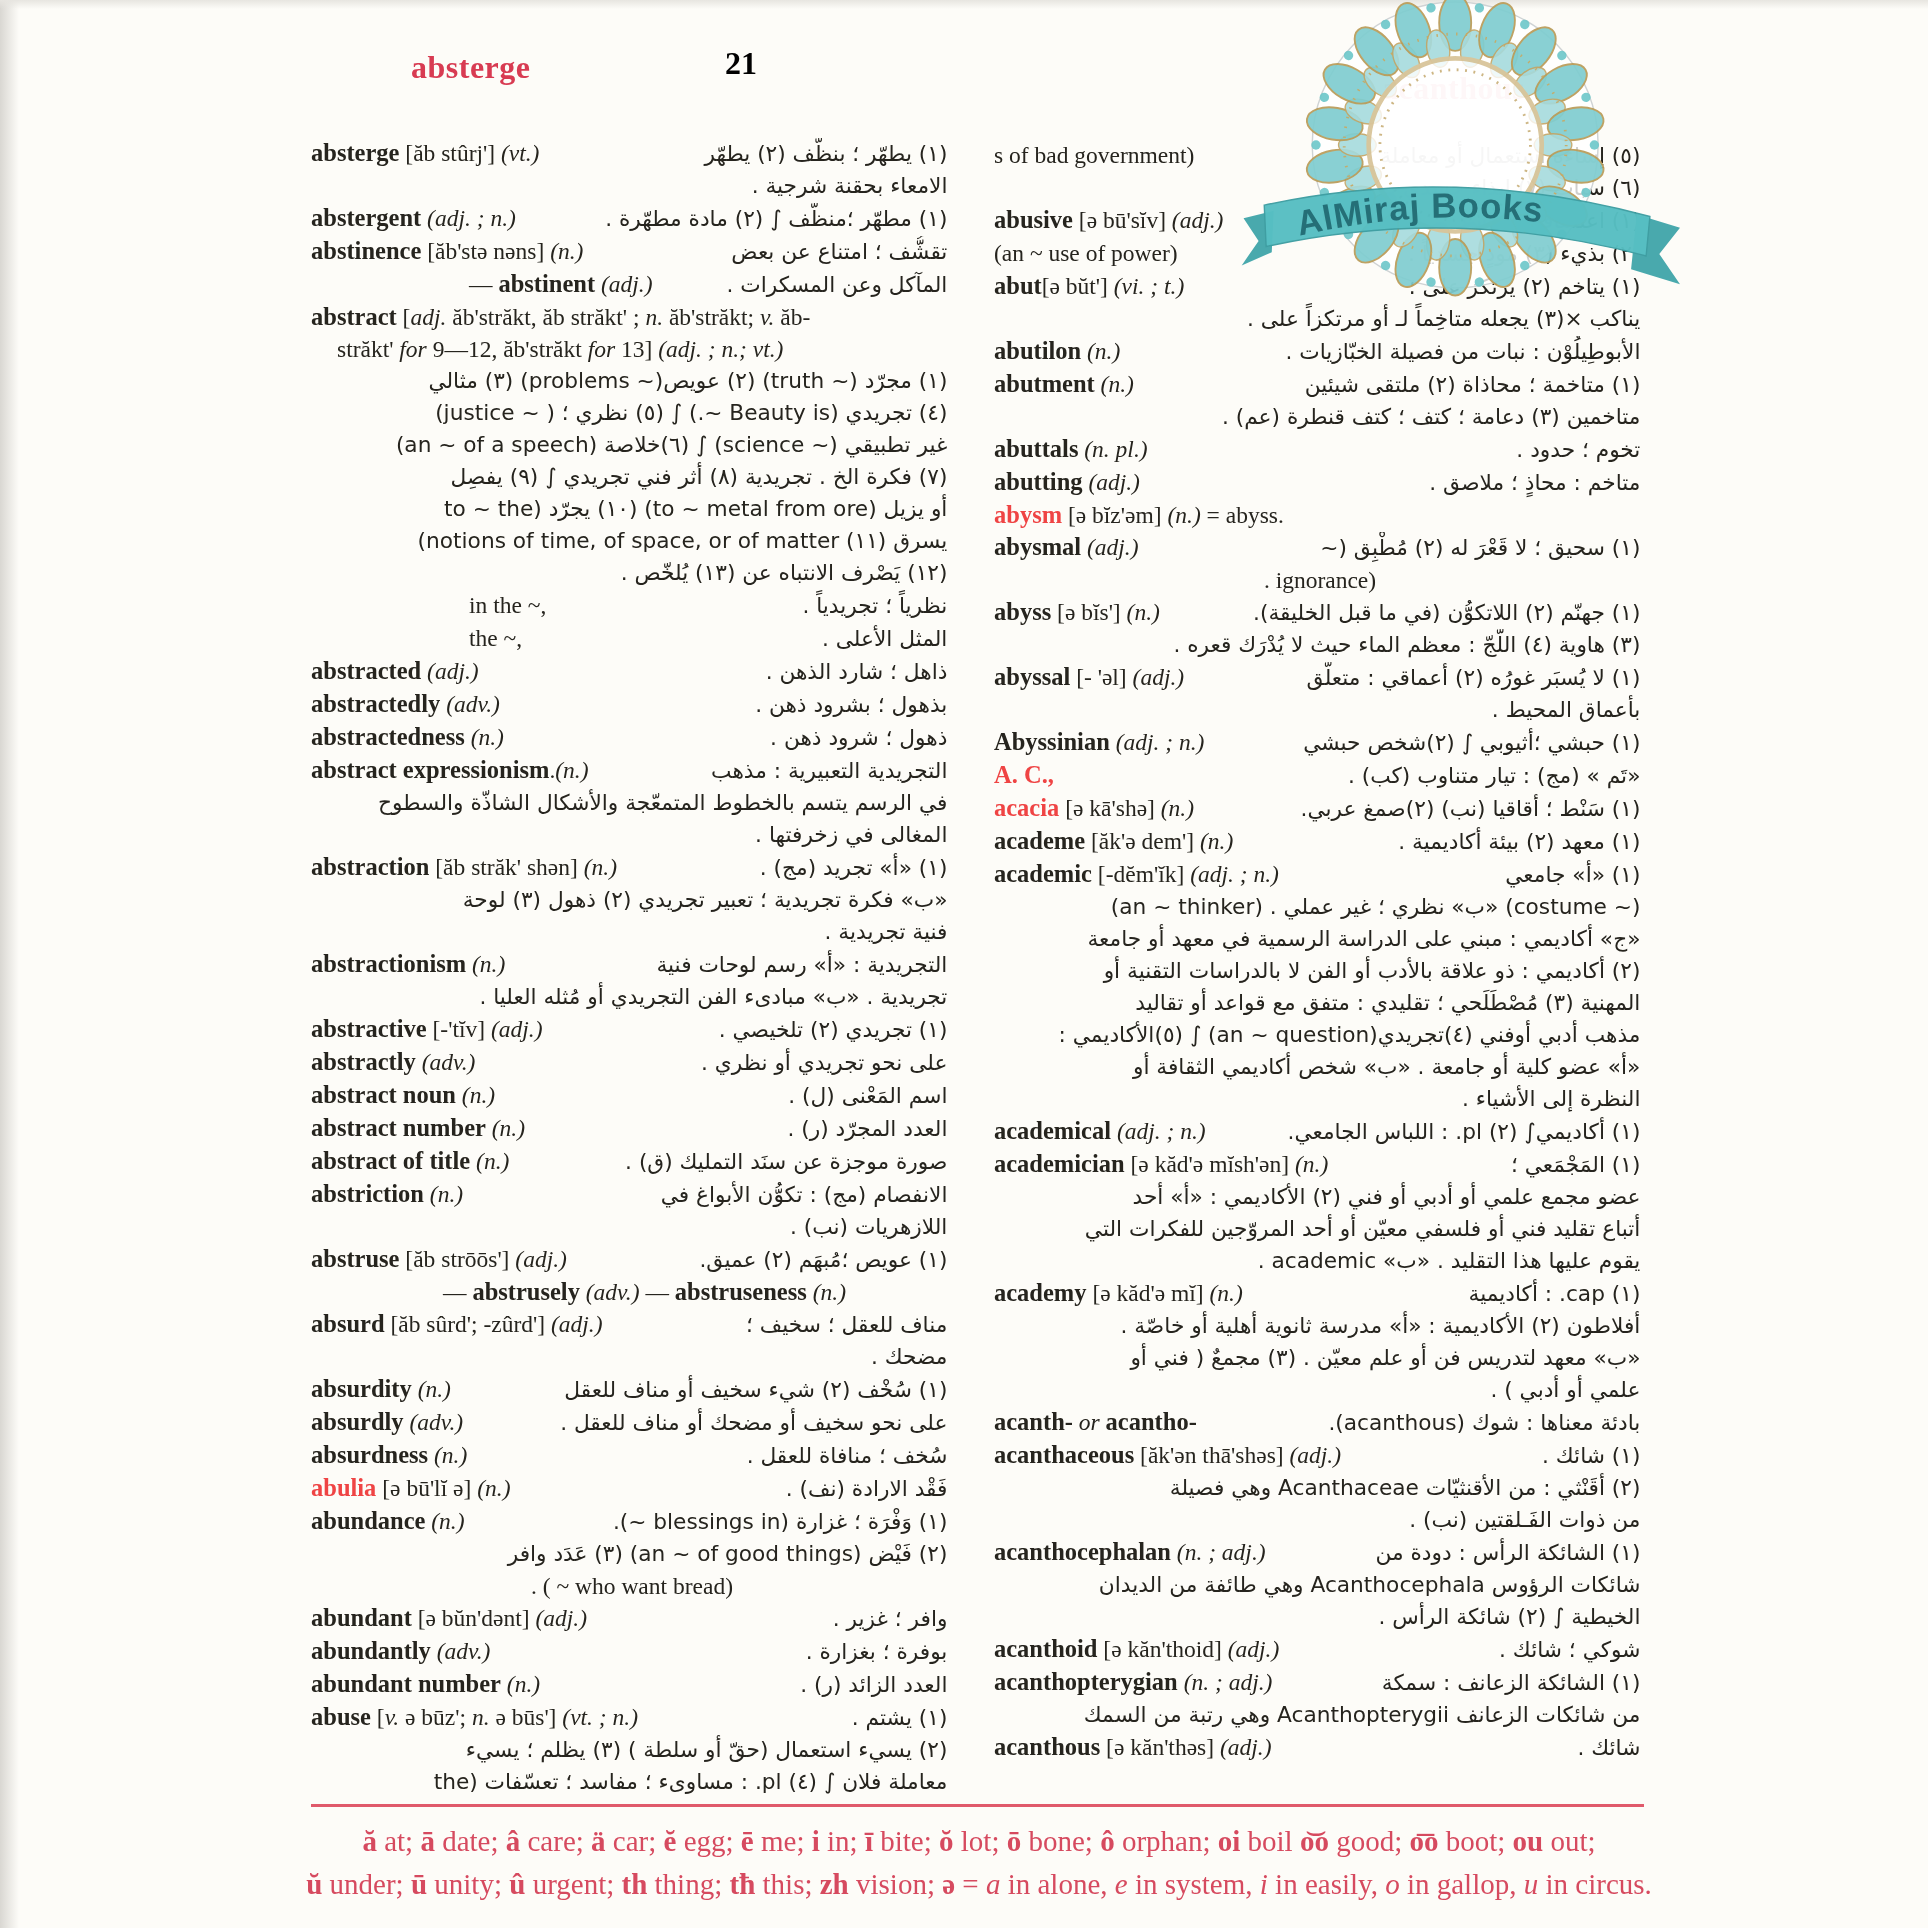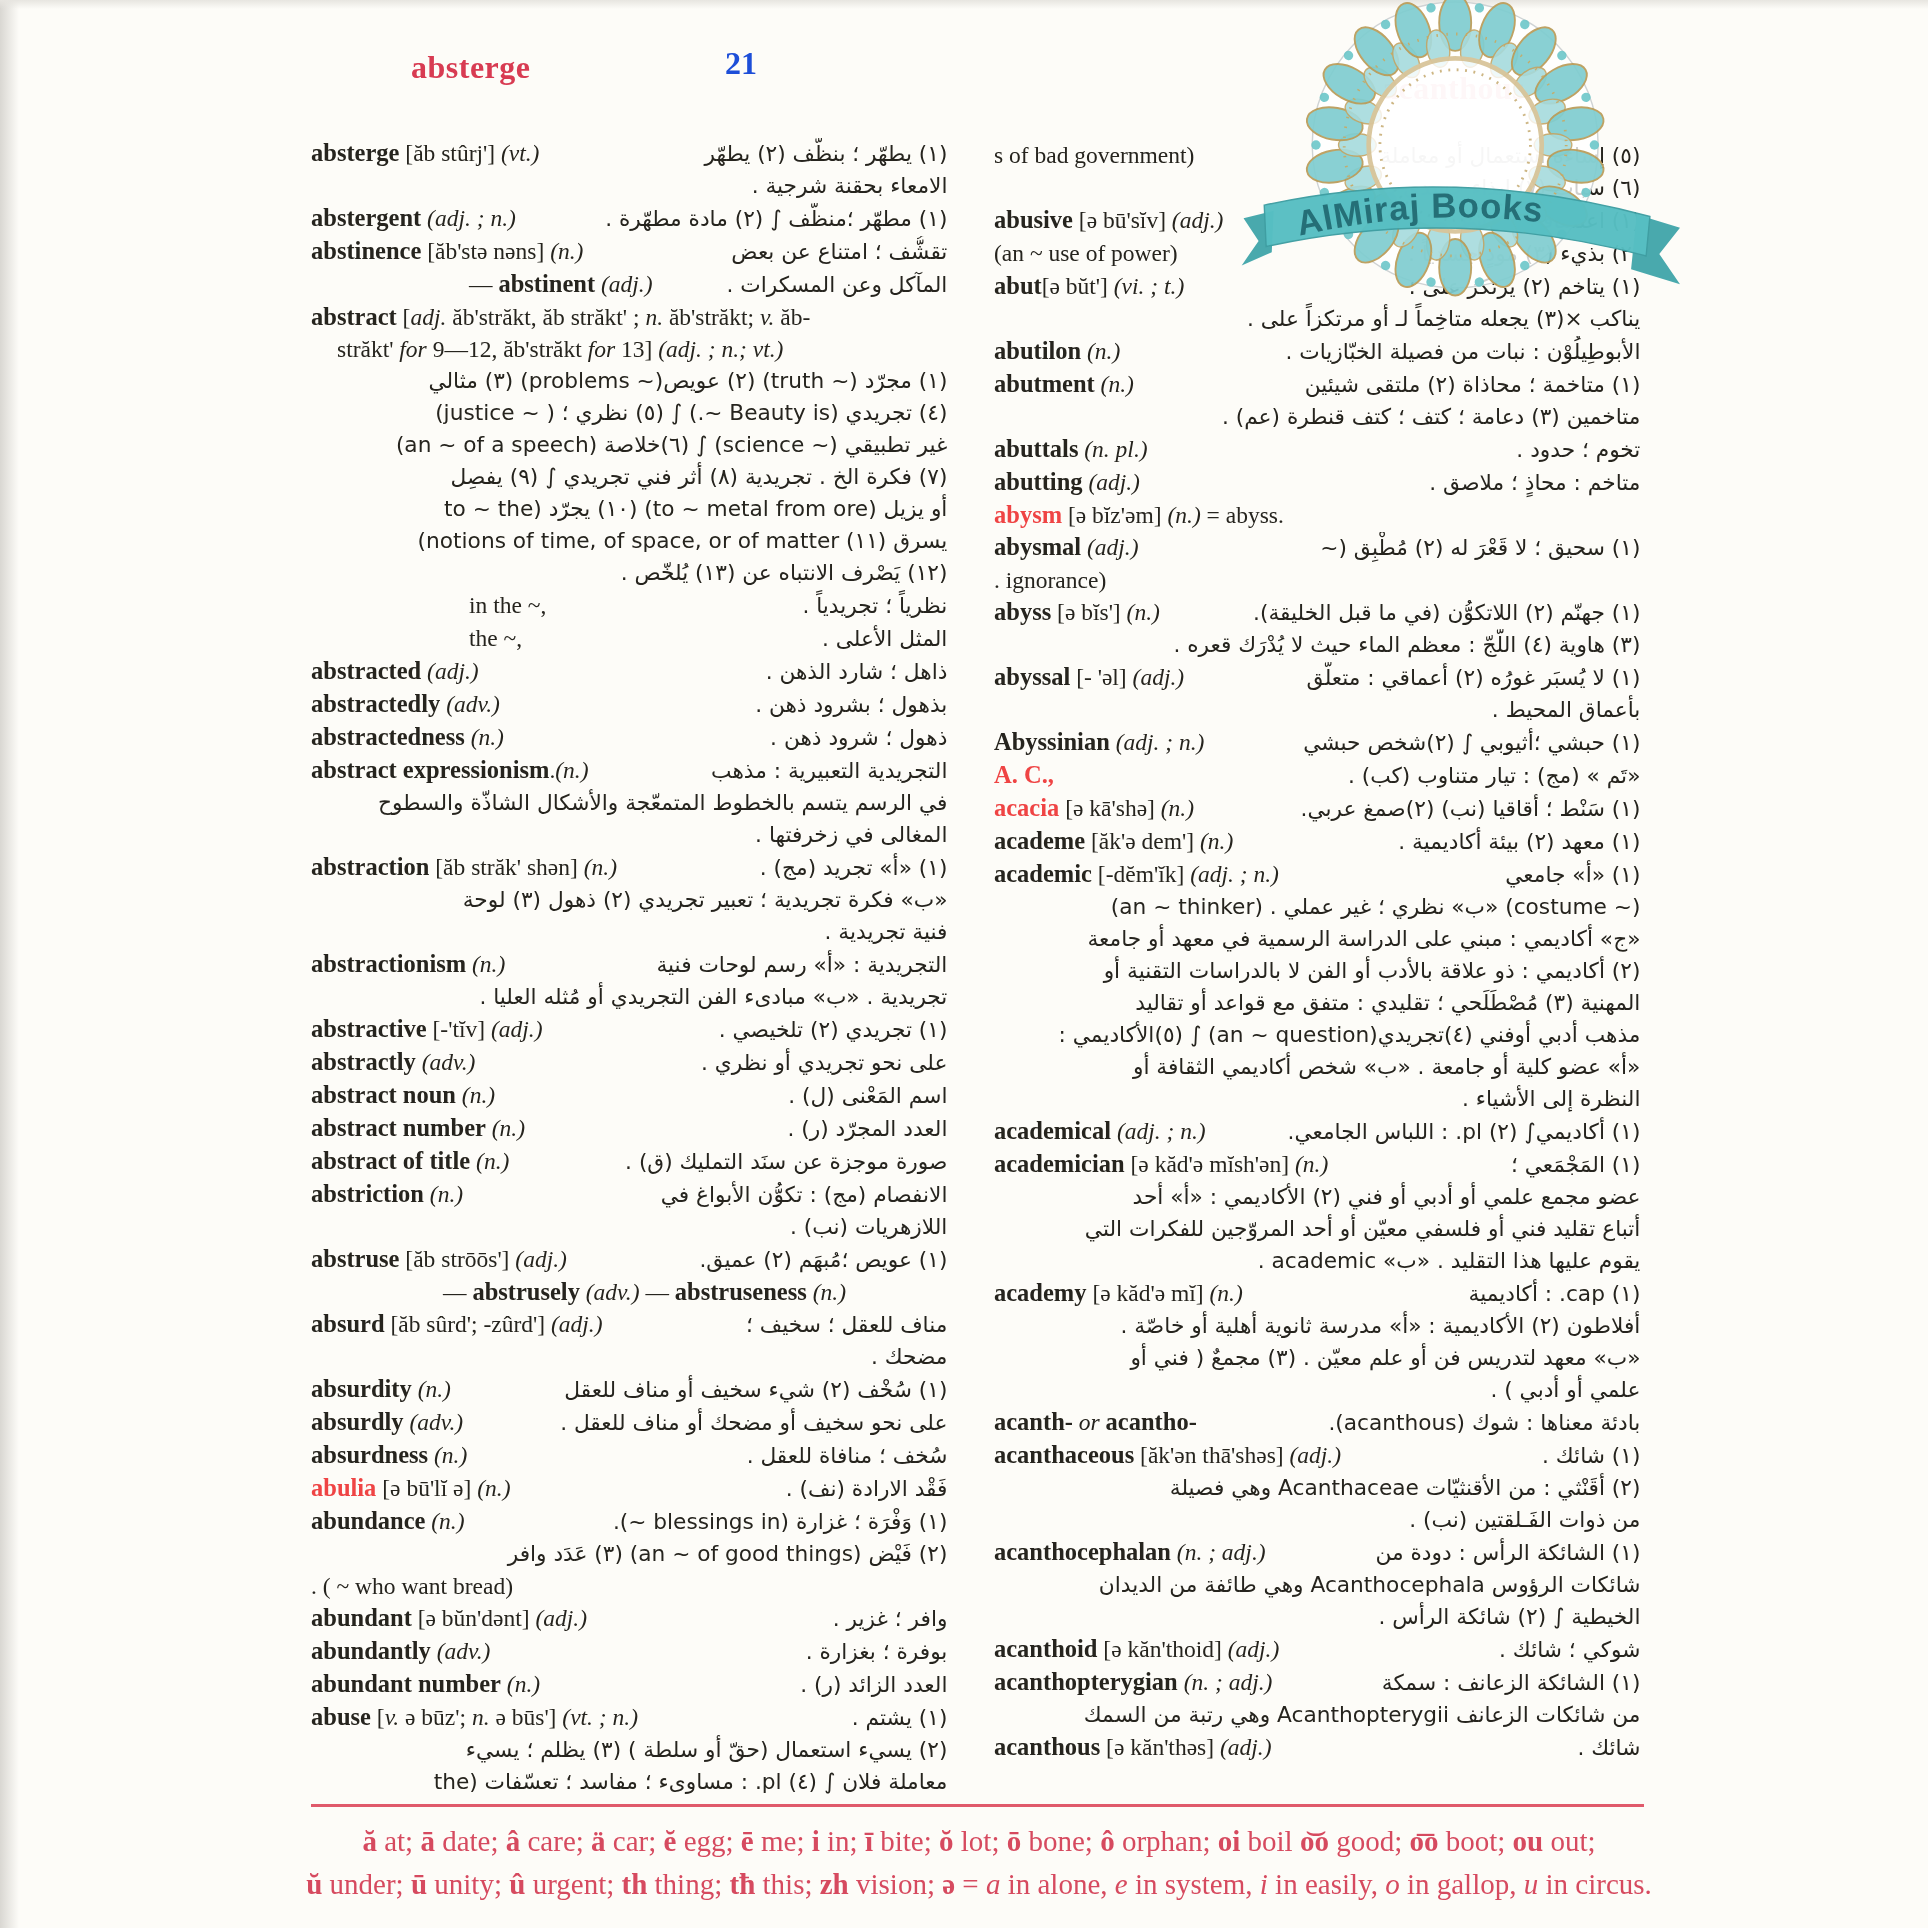--- a/index.html
+++ b/index.html
@@ -9,38 +9,38 @@
     font-family:"Liberation Serif",serif;
   }
   .page{position:absolute;inset:0;background:#fdfcf8;}
   .edge-left{position:absolute;left:0;top:0;width:19px;height:100%;
     background:linear-gradient(90deg,#d9d7d2,#fdfcf8);}
   .edge-top{position:absolute;left:0;top:0;width:100%;height:9.4px;
     background:linear-gradient(180deg,#e7e5e0,rgba(253,252,248,0));}
 
   .catch{position:absolute;font-weight:bold;font-size:32px;color:#d83b52;
     font-family:"Liberation Serif",serif;letter-spacing:0.5px;}
-  #page-number{position:absolute;font-weight:bold;font-size:32px;color:#1d4ed8;}
+  #page-number{position:absolute;font-weight:bold;font-size:32px;color:#000000;}
 
   .col{position:absolute;}
   #col-left{left:311px;top:137px;width:642px;}
   #col-right{left:994px;top:139px;width:652px;}
 
   .line{display:flex;justify-content:space-between;align-items:baseline;
     min-height:32px;line-height:32px;white-space:nowrap;overflow:hidden;}
   .en{font-family:"Liberation Serif",serif;font-size:23.5px;color:#26241e;white-space:nowrap;}
   .en .b{font-weight:bold;font-size:24.5px;}
   .en .i{font-style:italic;}
   .r{color:#ef4444;}
   .ar{flex:1;direction:rtl;text-align:right;font-family:"DejaVu Sans",sans-serif;
     font-size:21.7px;color:#26241e;white-space:nowrap;overflow:hidden;margin-right:5.6px;}
   .sub .en{padding-left:158px;}
   .sub2 .en{padding-left:132px;}
   .contEn .en{padding-left:26px;}
-  .flushright{justify-content:flex-start;}
+  .flushright{justify-content:center;}
 
   #footer-rule{position:absolute;left:311px;top:1804px;width:1333px;height:2.8px;background:#e05a6b;}
   .footline{position:absolute;left:298px;width:1362px;text-align:center;
     font-family:"Liberation Serif",serif;font-size:29px;color:#d64a5f;white-space:nowrap;}
   .footline .b{font-weight:bold;}
   .footline .i{font-style:italic;}
   #foot1{top:1825px;}
   #foot2{top:1868px;}
 
   #watermark{position:absolute;left:1262px;top:1.9px;width:424px;height:301px;z-index:5;pointer-events:none;}

